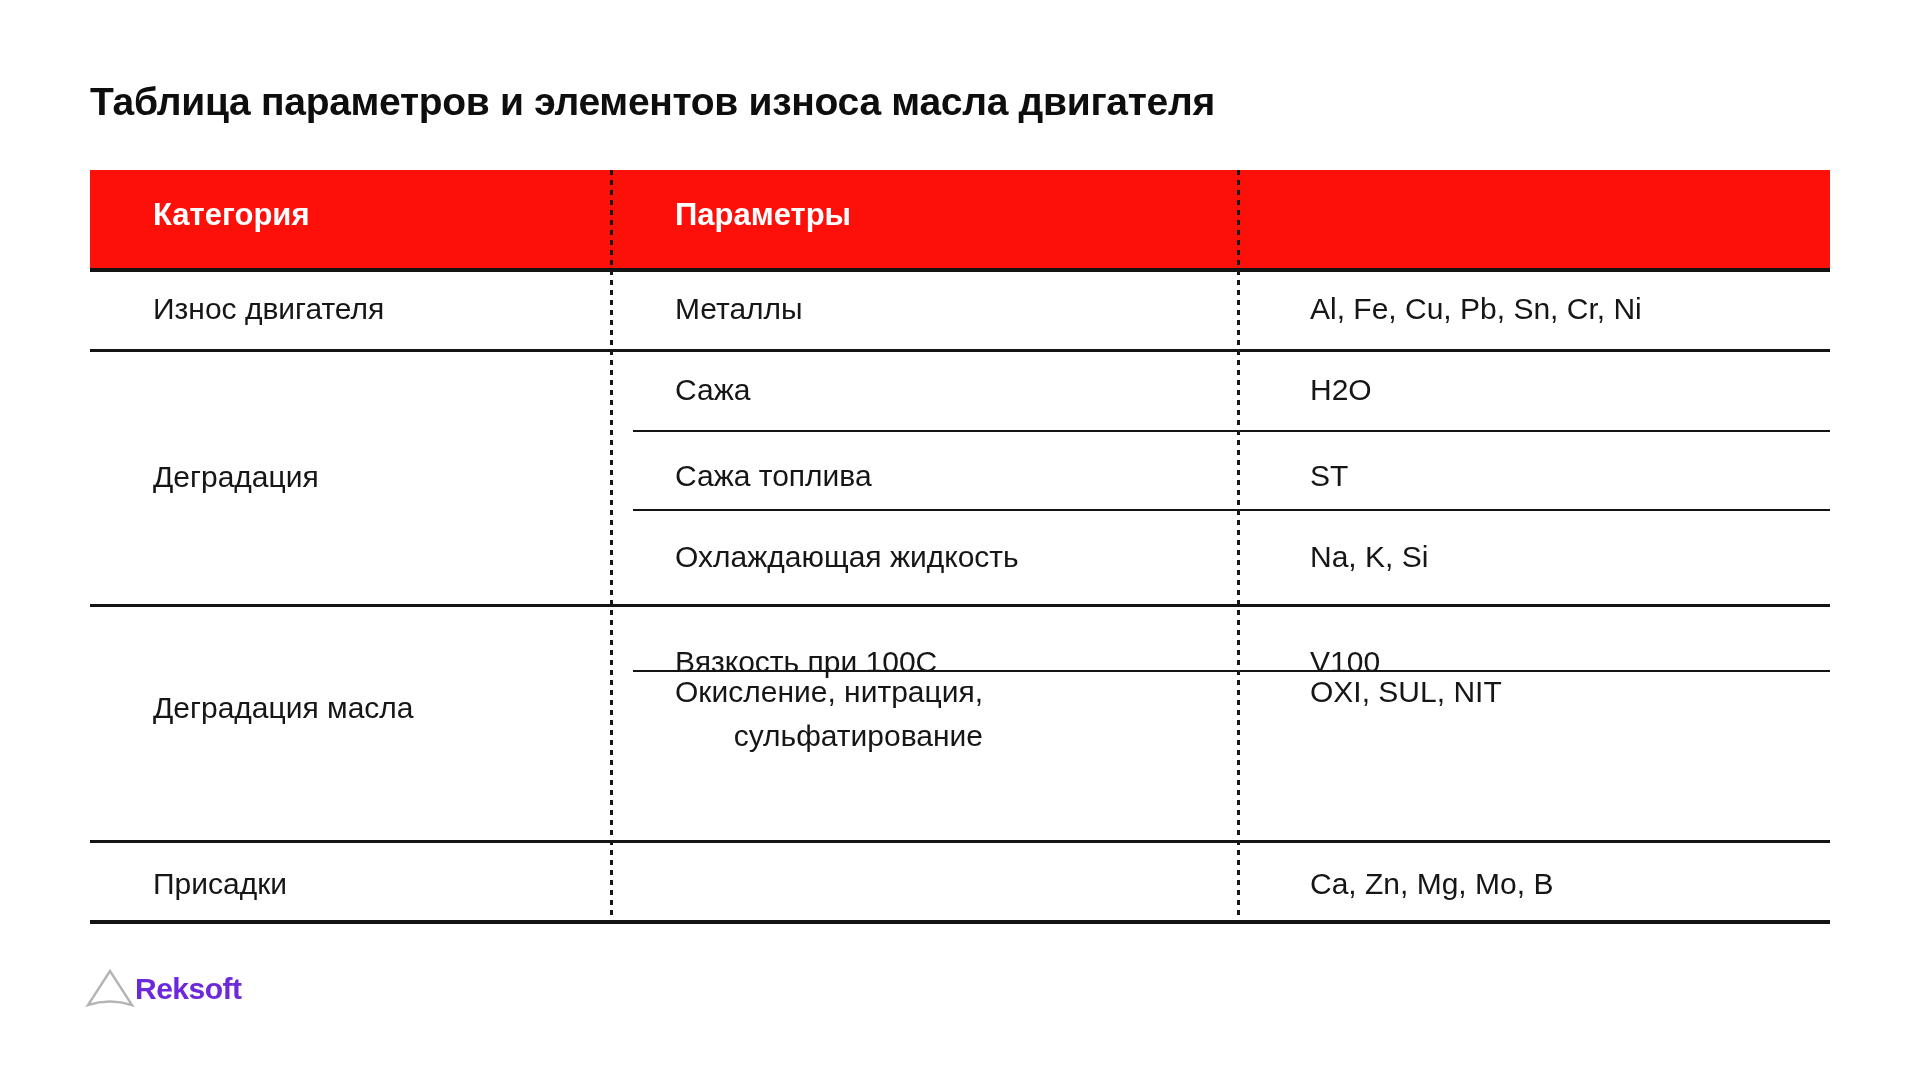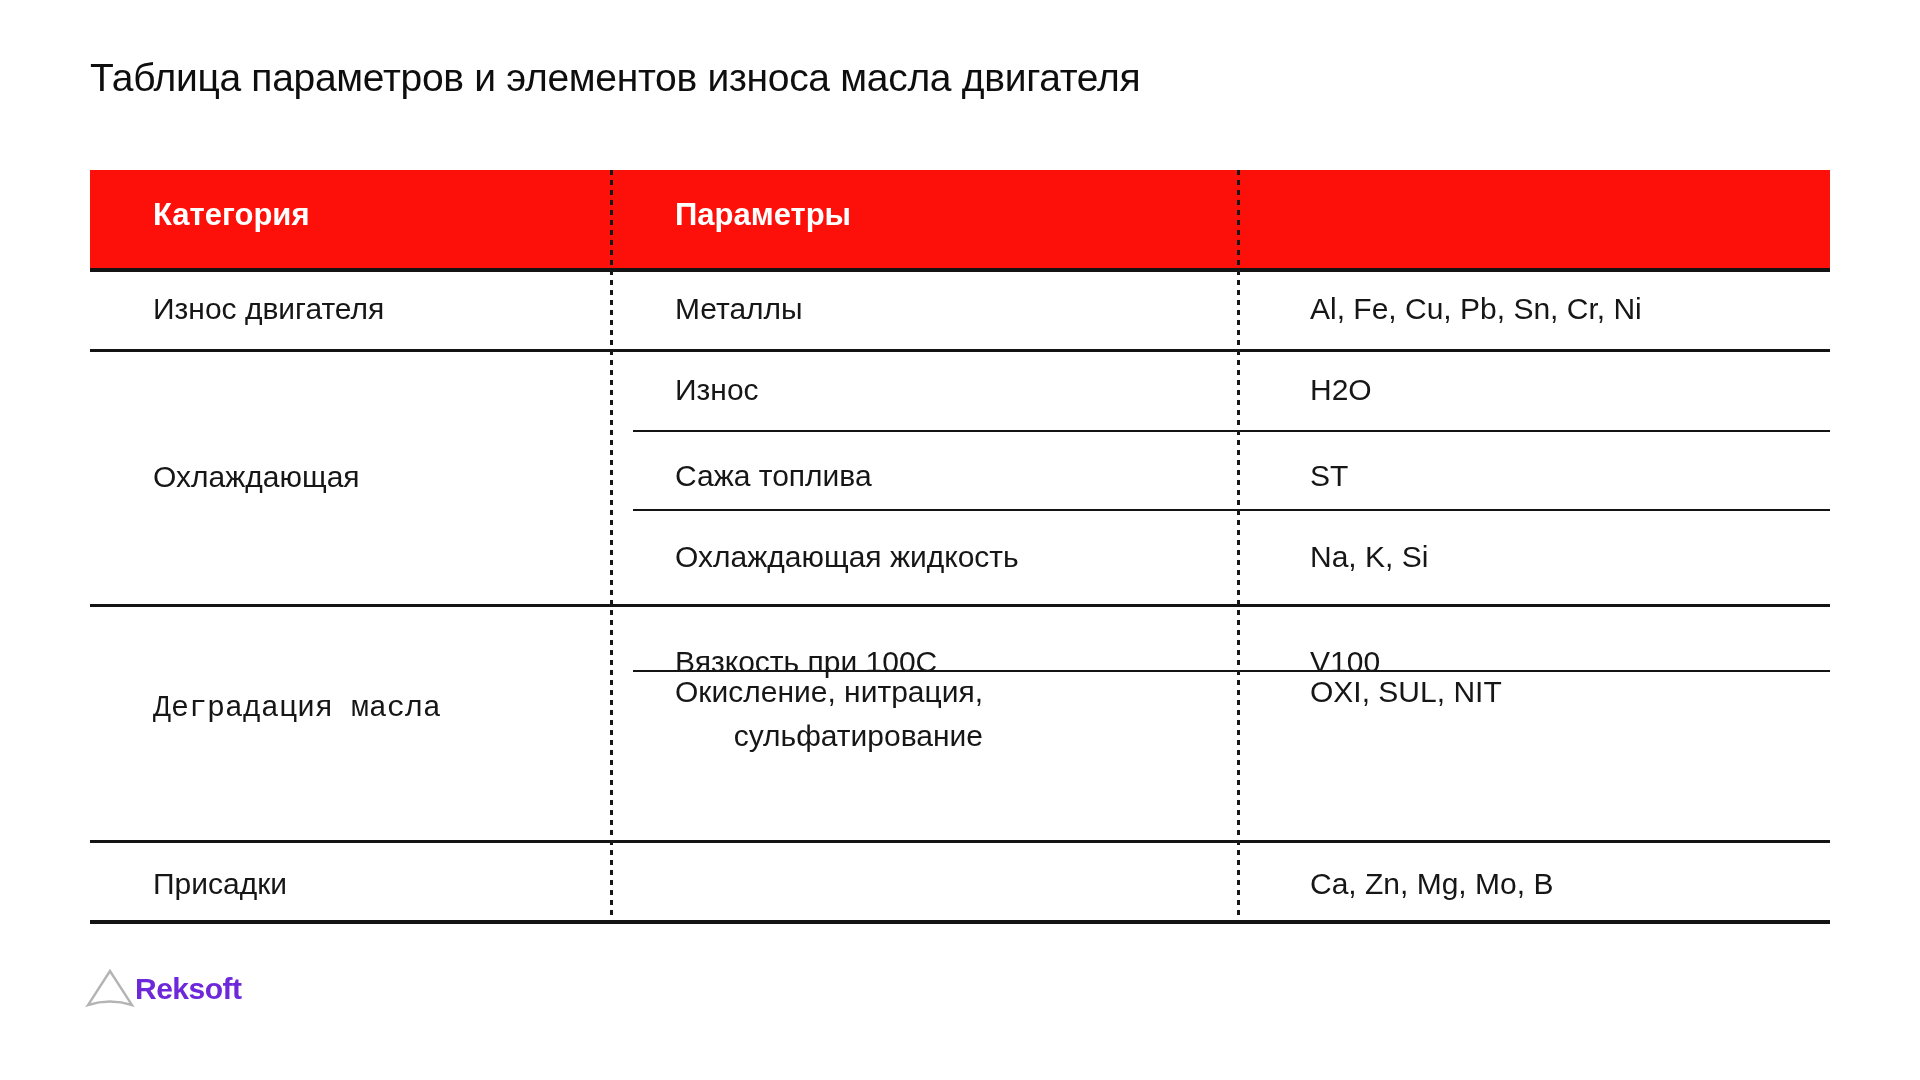--- a/index.html
+++ b/index.html
@@ -8,24 +8,24 @@
     width: 1920px;
     height: 1080px;
     background: #ffffff;
     overflow: hidden;
     font-family: "Liberation Sans", "DejaVu Sans", sans-serif;
     color: #161616;
   }
   .title {
     position: absolute;
     left: 90px;
-    top: 56px;
+    top: 80px;
     margin: 0;
     font-size: 39px;
-    font-weight: 400;
+    font-weight: 700;
     letter-spacing: -0.3px;
     color: #0e0e0e;
     white-space: nowrap;
   }
   .thead {
     position: absolute;
     left: 90px;
     top: 170px;
     width: 1740px;
     height: 98px;
@@ -58,21 +58,21 @@
   .c2 { left: 675px; }
   .c3 { left: 1310px; }
   .r1 { top: 268px; height: 81px; }
   .r2 { top: 349px; height: 81px; }
   .r3 { top: 430px; height: 91px; }
   .r4 { top: 509px; height: 95px; }
   .r5 { top: 636px; height: 52px; }
   .r6 { top: 670px; height: 170px; align-items: flex-start; line-height: 44px; }
   .r7 { top: 840px; height: 88px; }
   .catB { top: 349px; height: 255px; }
-  .catC { top: 604px; height: 208px; font-family: Liberation Mono, monospace; }
+  .catC { top: 604px; height: 208px; }
   .hline {
     position: absolute;
     left: 90px;
     width: 1740px;
     background: #141414;
     z-index: 1;
   }
   .l-header { top: 268px; height: 4px; }
   .l-g1 { top: 349px; height: 3px; }
   .l-g2 { top: 604px; height: 3px; }
@@ -134,26 +134,26 @@
   <div class="hline l-g3"></div>
   <div class="hline l-bottom"></div>
   <div class="sub s1"></div>
   <div class="sub s2"></div>
   <div class="sub s3"></div>
 
   <div class="vdots d1"></div>
   <div class="vdots d2"></div>
 
   <div class="cell c1 r1">Износ двигателя</div>
-  <div class="cell c1 catB">Охлаждающая</div>
+  <div class="cell c1 catB">Деградация</div>
   <div class="cell c1 catC">Деградация масла</div>
   <div class="cell c1 r7">Присадки</div>
 
   <div class="cell c2 r1">Металлы</div>
-  <div class="cell c2 r2">Износ</div>
+  <div class="cell c2 r2">Сажа</div>
   <div class="cell c2 r3">Сажа топлива</div>
   <div class="cell c2 r4">Охлаждающая жидкость</div>
   <div class="cell c2 r5">Вязкость при 100С</div>
   <div class="cell c2 r6">Окисление, нитрация,
 сульфатирование</div>
   <div class="cell c2 r7"></div>
 
   <div class="cell c3 r1">Al, Fe, Cu, Pb, Sn, Cr, Ni</div>
   <div class="cell c3 r2">H2O</div>
   <div class="cell c3 r3">ST</div>

